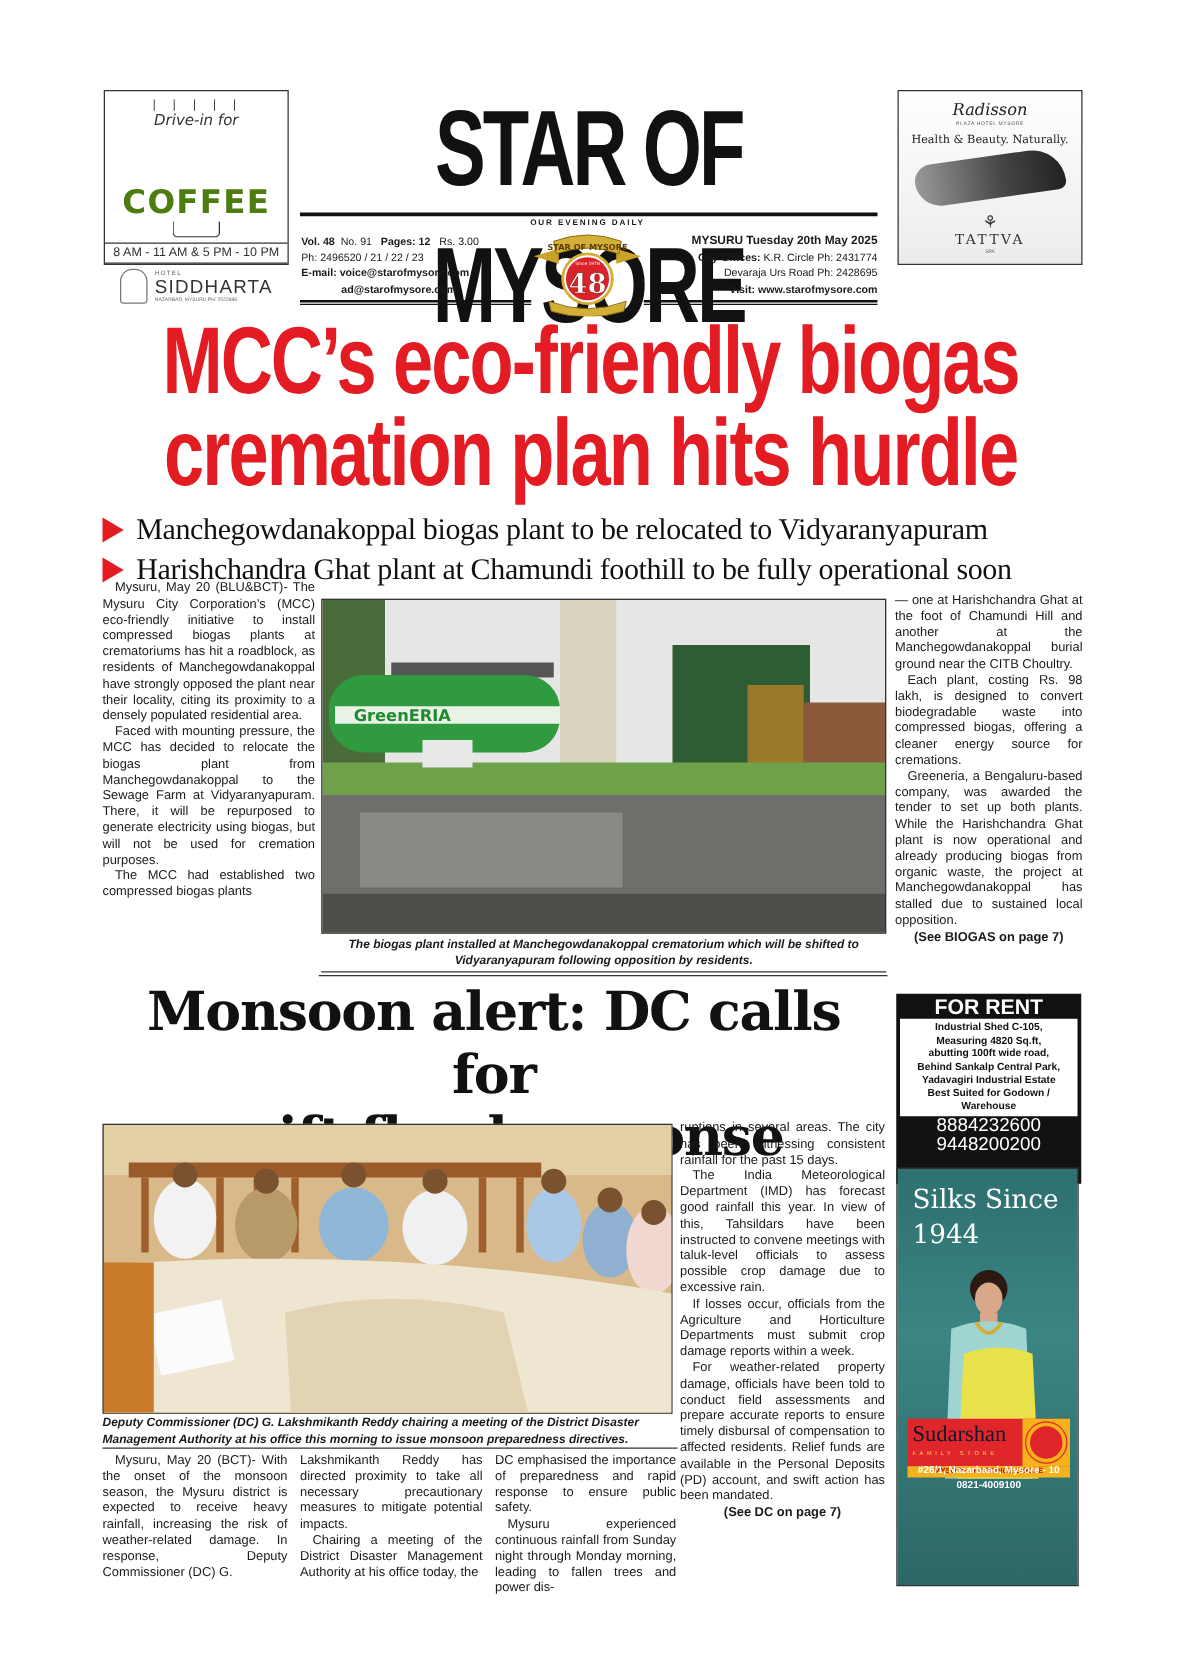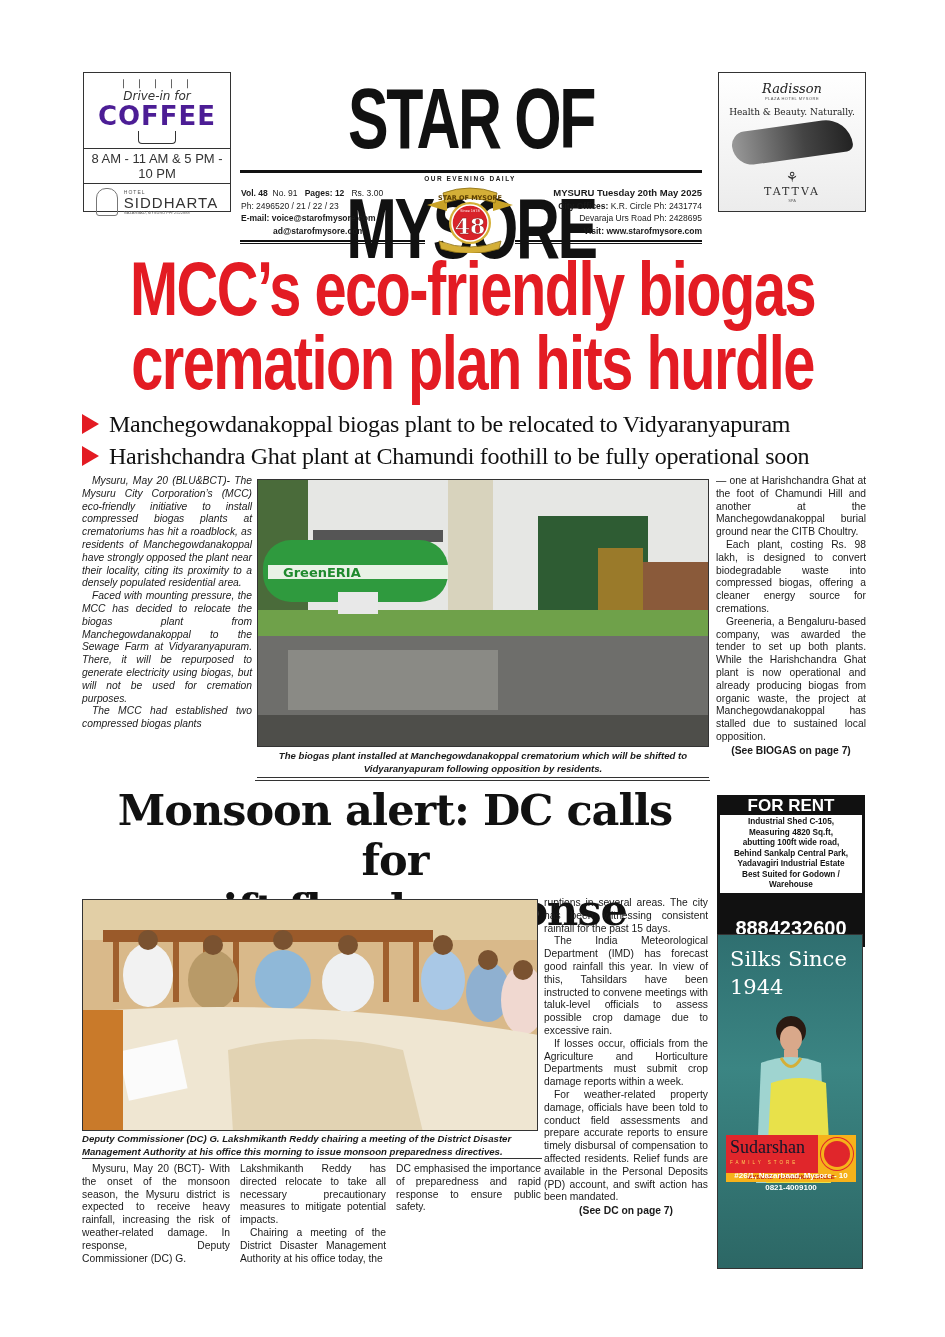--- a/index.html
+++ b/index.html
@@ -2,23 +2,23 @@
 <html><head>
 <meta charset="utf-8">
 <style>
   html,body{margin:0;padding:0;background:#fff;}
   body{width:945px;height:1337px;position:relative;overflow:hidden;font-family:"Liberation Sans",sans-serif;color:#1a1a1a;}
   .abs{position:absolute;}
   
   .ad-left{left:83px;top:72px;width:148px;height:140px;border:1.5px solid #333;box-sizing:border-box;text-align:center;}
   .ad-left .steam{margin-top:6px;font-size:9px;letter-spacing:3px;color:#333;line-height:8px;}
   .ad-left .drive{font-family:"DejaVu Sans",sans-serif;font-style:italic;font-size:12px;color:#333;margin-top:2px;}
-  .ad-left .coffee{font-family:"DejaVu Sans",sans-serif;font-weight:bold;font-size:26px;letter-spacing:1px;color:#4c1d95;line-height:26px;}
+  .ad-left .coffee{font-family:"DejaVu Sans",sans-serif;font-weight:bold;font-size:26px;letter-spacing:1px;color:#4d7c0f;line-height:26px;margin-top:46px;}
   .ad-left .cup{width:36px;height:12px;border:1.5px solid #333;border-top:none;margin:2px auto 4px;border-radius:0 0 4px 4px;}
-  .ad-left .hours{border-top:1px solid #333;border-bottom:1px solid #333;font-size:13px;padding:2px 0;color:#333;}
+  .ad-left .hours{border-top:1px solid #333;border-bottom:1px solid #333;font-size:10px;padding:2px 0;color:#333;}
   .ad-left .hotel{display:flex;align-items:center;justify-content:center;gap:6px;margin-top:4px;}
   .ad-left .buddha{width:20px;height:26px;border:1px solid #777;border-radius:10px 10px 3px 3px;}
   .ad-left .hotel-small{font-size:5px;letter-spacing:1px;color:#555;}
   .ad-left .siddharta{font-size:15px;letter-spacing:1px;color:#333;line-height:15px;}
   .ad-left .addr{font-size:4px;color:#666;}
 
   .title{left:240px;top:68px;width:462px;height:100px;font-family:"Liberation Sans",sans-serif;font-weight:bold;font-size:78px;line-height:100px;text-align:center;letter-spacing:-3px;color:#111;transform:scaleX(0.78) scaleY(1.1);transform-origin:center;}
   .rule-top{left:240px;top:170px;width:462px;height:3px;background:#111;}
   .tagline{left:400px;top:175px;width:140px;text-align:center;font-size:6.5px;font-weight:bold;letter-spacing:1.5px;}
   .info-left{left:241px;top:187px;font-size:8.5px;line-height:12.5px;}
@@ -40,41 +40,41 @@
   
   .headline{left:80px;top:252px;width:785px;color:#e31b23;font-family:"Liberation Sans",sans-serif;font-weight:bold;font-size:76px;line-height:74px;text-align:center;letter-spacing:-2px;transform:scaleX(0.76);transform-origin:center top;white-space:nowrap;}
   .headline div{width:1033px;margin-left:-124px;}
   .bullets{left:82px;top:408px;width:785px;}
   .bullet{display:flex;align-items:center;height:32px;}
   .tri{width:0;height:0;border-left:17px solid #e31b23;border-top:10px solid transparent;border-bottom:10px solid transparent;margin-right:10px;}
   .bullet span{font-family:"Liberation Serif",serif;font-size:24px;color:#111;white-space:nowrap;letter-spacing:-0.3px;}
 
   .col{font-size:10.3px;line-height:12.8px;text-align:justify;}
   .col p{margin:0;text-indent:10px;}
-  .c1{left:82px;top:475px;width:170px;font-style:italic;}
+  .c1{left:82px;top:465px;width:170px;}
   .photo1{left:257px;top:479px;width:452px;height:268px;border:1px solid #333;box-sizing:border-box;overflow:hidden;background:#b9bcb2;}
   .cap1{left:257px;top:750px;width:452px;text-align:center;font-size:9.6px;line-height:12.5px;font-weight:bold;font-style:italic;border-bottom:1.5px solid #333;padding-bottom:2px;}
   .c3{left:716px;top:475px;width:150px;}
   .see{text-align:center;font-weight:bold;margin-top:1px;}
 
   
   .head2{left:80px;top:785px;width:630px;text-align:center;font-family:"DejaVu Serif",serif;font-weight:bold;font-size:43px;line-height:50px;color:#111;letter-spacing:-1px;}
   .rule2{left:255px;top:780px;width:455px;height:1px;background:#333;}
   .photo2{left:82px;top:899px;width:456px;height:232px;border:1px solid #333;box-sizing:border-box;overflow:hidden;background:#d8c9a8;}
   .cap2{left:82px;top:1133px;width:460px;font-size:9.6px;line-height:12.5px;font-weight:bold;font-style:italic;border-bottom:1.5px solid #333;}
   .b1{left:82px;top:1163px;width:148px;}
   .b2{left:240px;top:1163px;width:146px;}
   .b3{left:396px;top:1163px;width:145px;}
   .r1{left:544px;top:897px;width:164px;}
 
   
   .rent{left:717px;top:795px;width:148px;height:152px;background:#111;box-sizing:border-box;padding:2px 3px;text-align:center;}
   .rent .rt{color:#fff;font-weight:bold;font-size:17px;line-height:18px;}
   .rent .rb{background:#fff;font-weight:bold;font-size:8.2px;line-height:10.5px;padding:2px 1px;color:#111;}
-  .rent .ph{color:#fff;font-weight:bold;font-size:20px;line-height:15px;margin-top:28px;}
+  .rent .ph{color:#fff;font-weight:normal;font-size:15px;line-height:15px;}
   .silks{left:717px;top:934px;width:146px;height:335px;background:linear-gradient(#2f6f70,#3b8583 40%,#2c6765);box-sizing:border-box;border:1px solid #333;overflow:hidden;}
   .silks .st{font-family:"DejaVu Serif",serif;color:#fff;font-size:21px;line-height:28px;margin:10px 0 0 12px;}
   .lady{position:absolute;left:28px;top:78px;width:90px;height:170px;}
   .sud{position:absolute;left:8px;top:200px;width:130px;height:38px;background:#e0262b;display:flex;}
   .sud .name{flex:1;color:#0f172a;font-family:"Liberation Serif",serif;font-size:18px;line-height:24px;padding-left:4px;}
   .sud .fs{position:absolute;left:4px;top:25px;font-size:4.5px;color:#ffd25a;letter-spacing:3px;}
   .sud .sun{width:38px;background:#f6b21a;display:flex;align-items:center;justify-content:center;}
   .sud .sun i{display:block;width:20px;height:20px;border-radius:50%;background:#e0262b;border:3px dotted #e0262b;box-shadow:0 0 0 3px #f6b21a,0 0 0 4px #e0262b;}
   .silks .loc{position:absolute;left:8px;top:238px;width:130px;background:#f6b21a;color:#b5121b;font-weight:bold;font-size:6px;text-align:center;line-height:9px;}
   .silks .addr{position:absolute;left:0;top:235px;width:146px;color:#fff;font-weight:bold;font-size:8px;text-align:center;line-height:12px;}
@@ -226,25 +226,26 @@
     <rect x="40" y="145" width="60" height="50" fill="#fbfbfb" transform="rotate(-12 70 170)"></rect>
     <rect x="0" y="110" width="40" height="122" fill="#c97a2a"></rect>
   </svg>
 </div>
 <div class="abs cap2">Deputy Commissioner (DC) G. Lakshmikanth Reddy chairing a meeting of the District Disaster Management Authority at his office this morning to issue monsoon preparedness directives.</div>
 
 <div class="abs col b1">
   <p>Mysuru, May 20 (BCT)- With the onset of the monsoon season, the Mysuru district is expected to receive heavy rainfall, increasing the risk of weather-related damage. In response, Deputy Commissioner (DC) G.</p>
 </div>
 <div class="abs col b2">
-  <p style="text-indent:0">Lakshmikanth Reddy has directed relocate to take all necessary precautionary measures to mitigate potential impacts.</p>
+  <p style="text-indent:0">Lakshmikanth Reddy has directed proximity to take all necessary precautionary measures to mitigate potential impacts.</p>
   <p>Chairing a meeting of the District Disaster Management Authority at his office today, the</p>
 </div>
 <div class="abs col b3">
   <p style="text-indent:0">DC emphasised the importance of preparedness and rapid response to ensure public safety.</p>
+  <p>Mysuru experienced continuous rainfall from Sunday night through Monday morning, leading to fallen trees and power dis-</p>
 </div>
 <div class="abs col r1">
   <p style="text-indent:0">ruptions in several areas. The city has been witnessing consistent rainfall for the past 15 days.</p>
   <p>The India Meteorological Department (IMD) has forecast good rainfall this year. In view of this, Tahsildars have been instructed to convene meetings with taluk-level officials to assess possible crop damage due to excessive rain.</p>
   <p>If losses occur, officials from the Agriculture and Horticulture Departments must submit crop damage reports within a week.</p>
   <p>For weather-related property damage, officials have been told to conduct field assessments and prepare accurate reports to ensure timely disbursal of compensation to affected residents. Relief funds are available in the Personal Deposits (PD) account, and swift action has been mandated.</p>
   <div class="see">(See DC on page 7)</div>
 </div>
 
 <div class="abs rent">

